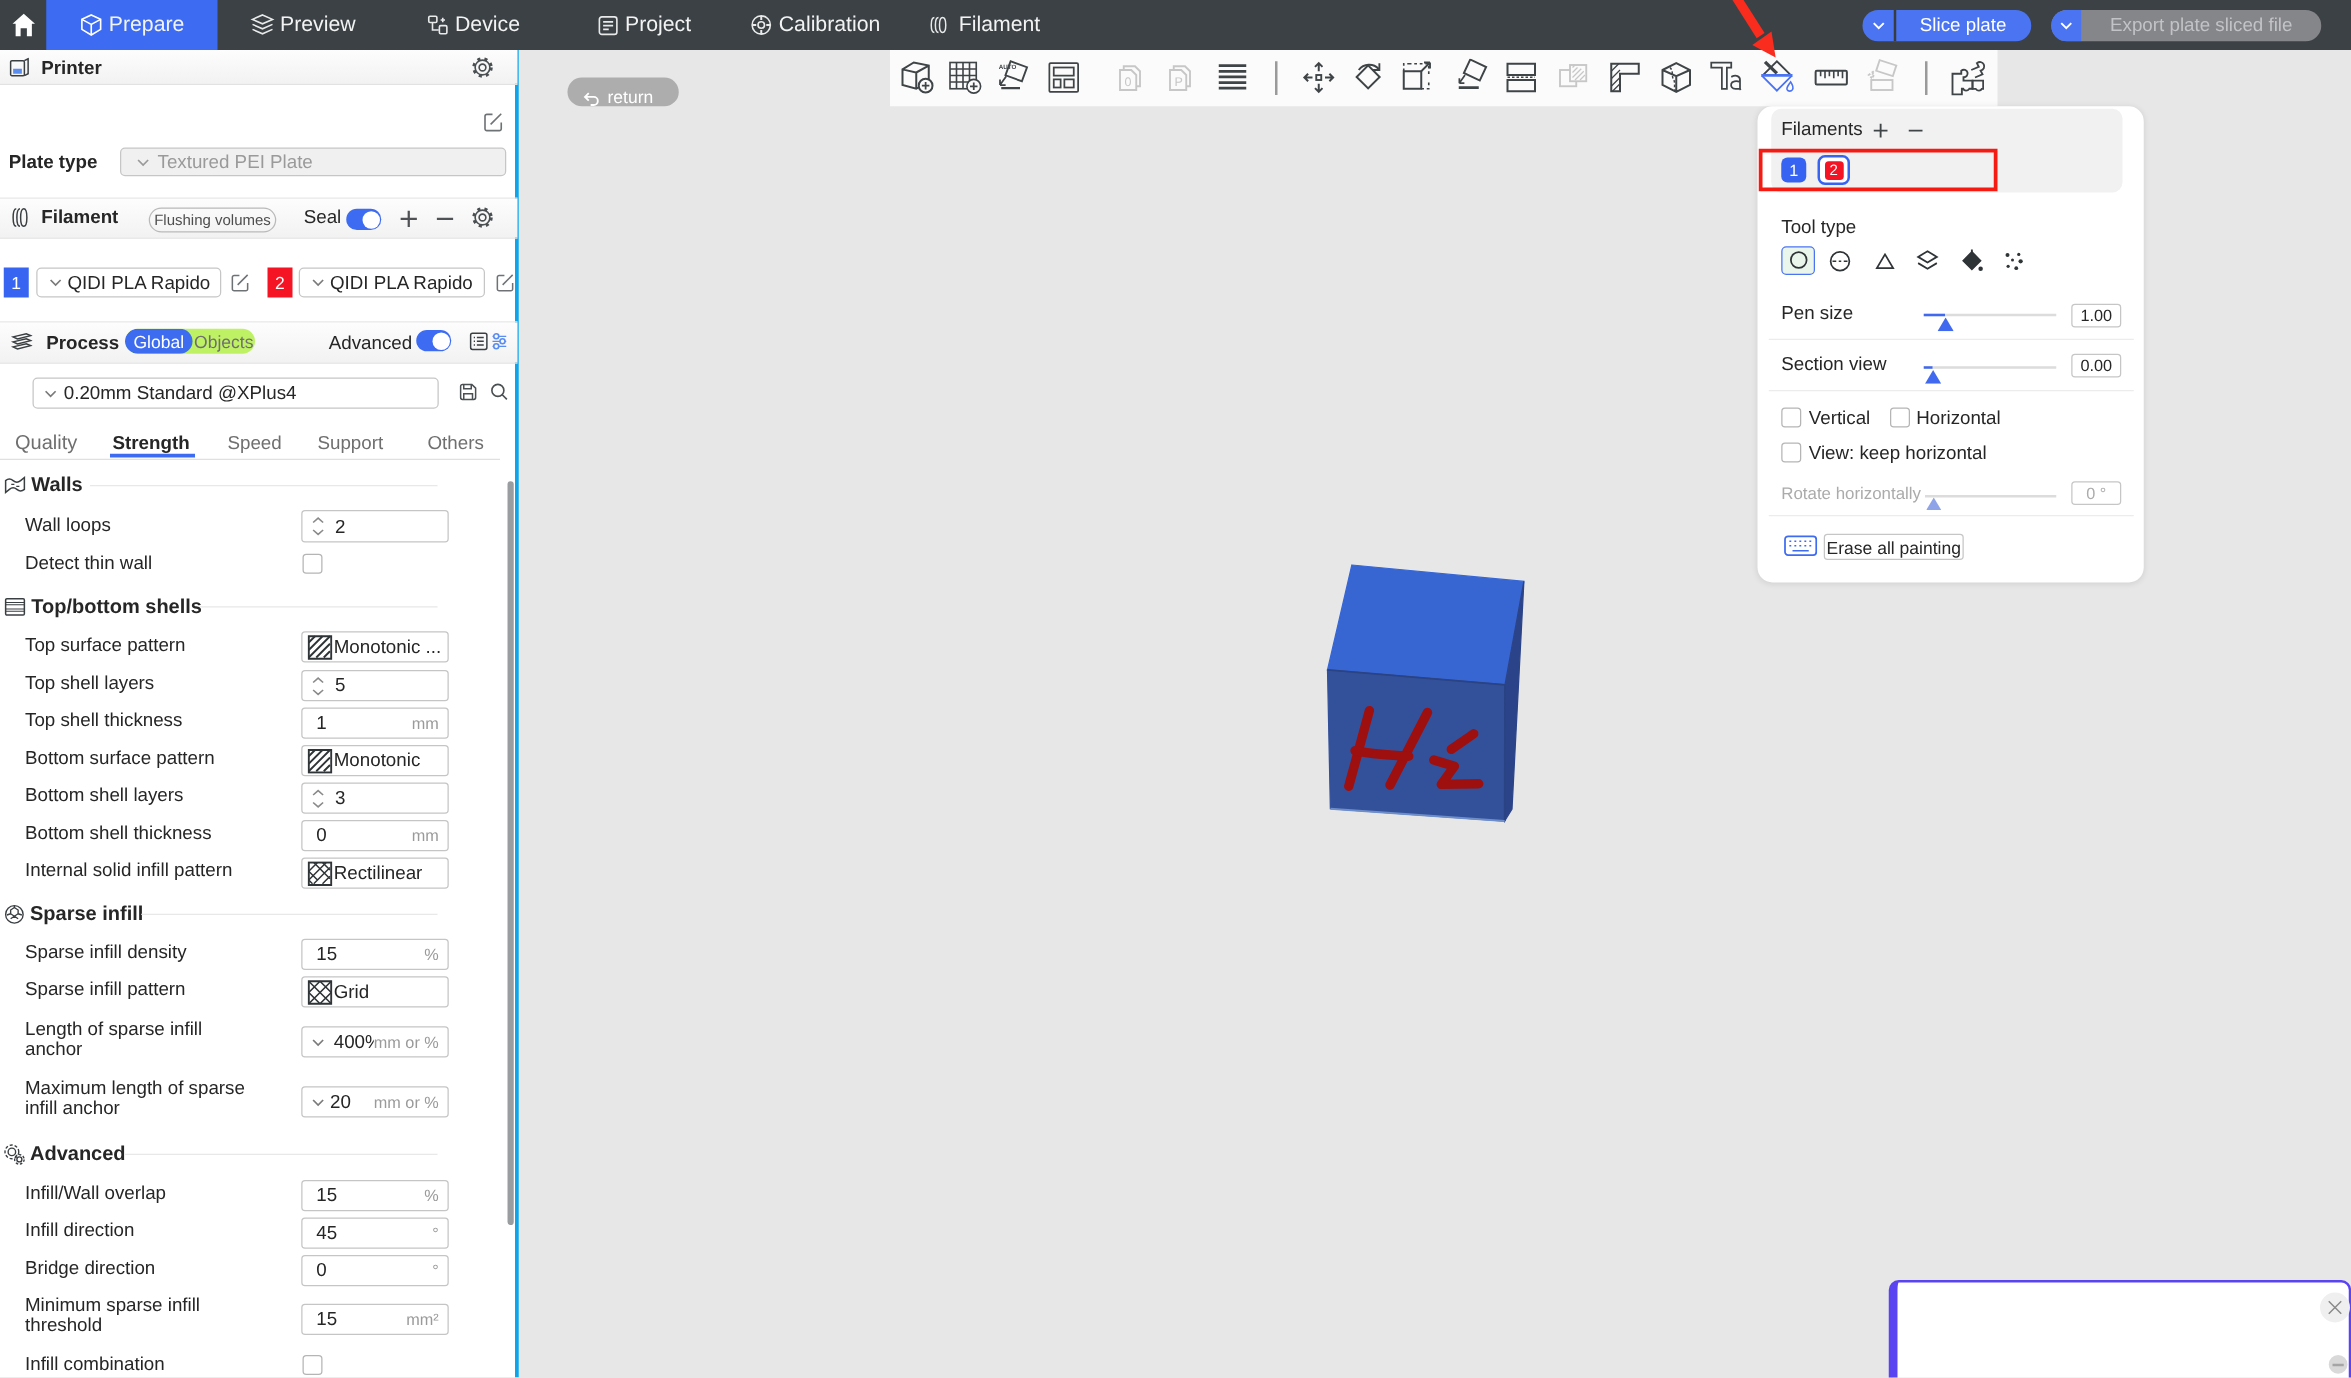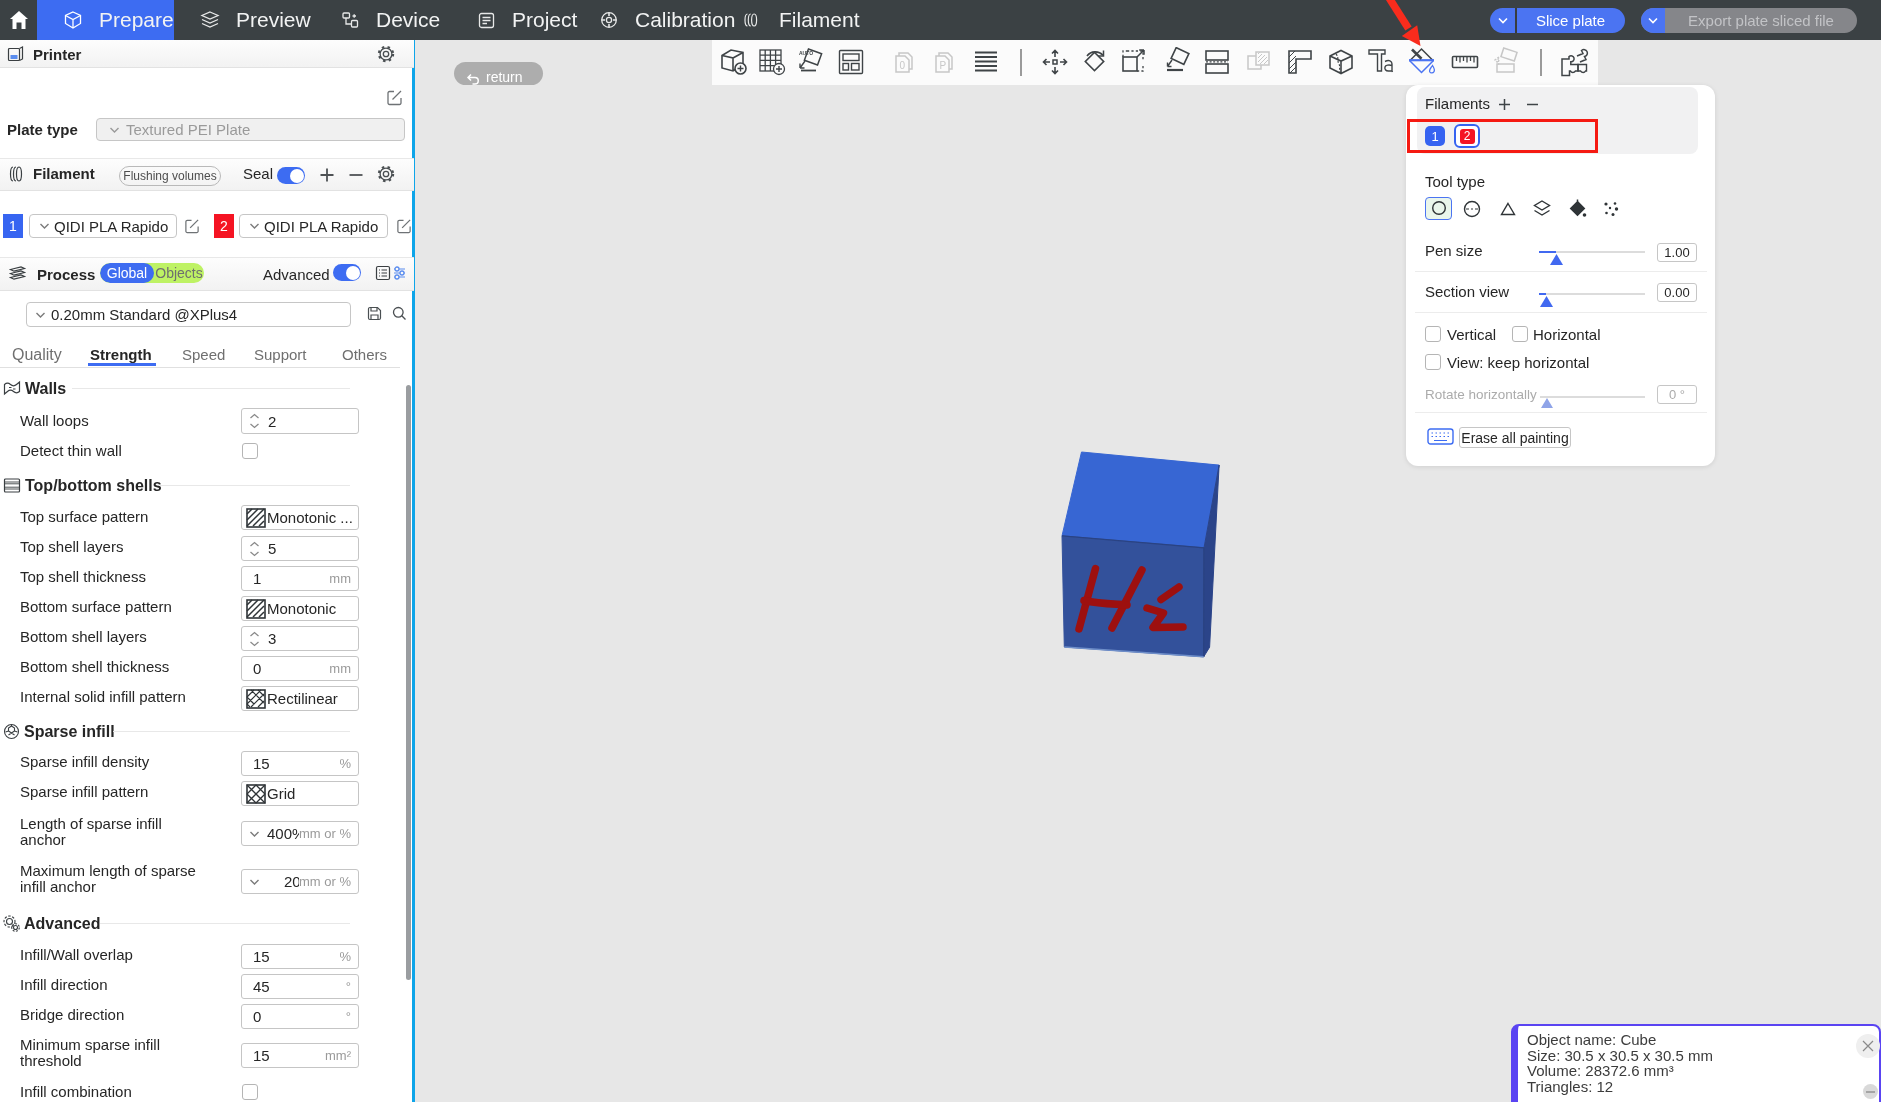--- a/index.html
+++ b/index.html
@@ -2,21 +2,21 @@
 <html><head>
 <meta charset="utf-8">
 <style>
 *{margin:0;padding:0;box-sizing:border-box}
 html,body{width:1881px;height:1102px;overflow:hidden}
 body{font-family:"Liberation Sans",sans-serif;background:#E7E7E7;position:relative}
 .abs{position:absolute}
 #root{position:absolute;left:0;top:0;width:1881px;height:1102px;overflow:hidden}
 
 #nav{position:absolute;left:0;top:0;width:1881px;height:40px;background:#3B4144}
-.navtab{position:absolute;top:0;height:40px;display:flex;align-items:center;gap:16px;color:#F2F3F3;font-size:21px}
+.navtab{position:absolute;top:0;height:40px;display:flex;align-items:center;gap:4px;color:#F2F3F3;font-size:17px}
 
 #lp{position:absolute;left:0;top:40px;width:415px;height:1062px;background:#fff;border-right:3px solid #0ea5e9}
 .sech{position:absolute;left:0;width:414px;background:linear-gradient(#FDFDFD,#F2F2F2);border-top:1px solid #E8E8E8;border-bottom:1px solid #E2E2E2}
 .combo{position:absolute;border:1px solid #C6C6C6;border-radius:4px;background:#fff;display:flex;align-items:center;font-size:15px;color:#262626;white-space:nowrap;overflow:hidden}
 .lbl{position:absolute;left:20px;font-size:15px;color:#262626;line-height:16px}
 .ctrl{position:absolute;left:241px;width:118px;height:25px;border:1px solid #C5C5C5;border-radius:3px;background:#fff;display:flex;align-items:center;font-size:15px;color:#262626;white-space:nowrap;overflow:hidden}
 .unit{position:absolute;right:7px;color:#9A9A9A;font-size:13px;background:#fff}
 .cb{position:absolute;left:242px;width:16px;height:16px;border:1px solid #B5B5B5;border-radius:3px;background:#fff}
 .shead{position:absolute;font-size:16px;font-weight:bold;color:#262626}
 .sline{position:absolute;height:1px;background:#E8E8E8}
@@ -309,21 +309,21 @@
             <path d="M1.5 2 L5.5 6 L9.5 2"></path>
           </svg>
         <span style="margin-left:7px">400%</span>
           <span class="unit">mm or %</span>
       </div>
       <div class="lbl" style="top:823px;width:190px">Maximum length of sparse infill anchor</div>
       <div class="ctrl" style="top:829px">
         <svg style="margin-left:7px" width="11" height="8" viewBox="0 0 11 8" fill="none" stroke="#7B7B7B" stroke-width="1.4">
             <path d="M1.5 2 L5.5 6 L9.5 2"></path>
           </svg>
-        <span style="margin-left:24px">20</span>
+        <span style="margin-left:4px">20</span>
           <span class="unit">mm or %</span>
       </div>
 
       <svg class="abs" style="left:3px;top:875px" width="17" height="17" viewBox="0 0 17 17" fill="none" stroke="#3A3F42" stroke-width="1.1">
           <circle cx="6.5" cy="6.5" r="3"></circle>
           <circle cx="6.5" cy="6.5" r="5.5" stroke-dasharray="2.4 1.6"></circle>
           <circle cx="12.5" cy="12.5" r="2"></circle>
           <circle cx="12.5" cy="12.5" r="3.8" stroke-dasharray="2 1.4"></circle>
         </svg>
       <div class="shead" style="left:24px;top:875px">Advanced</div>
@@ -558,21 +558,20 @@
       </svg>
     <div class="vbox" style="left:251px;top:300px;color:#ABABAB">0 °</div>
     <div class="sep" style="top:327px"></div>
     <svg class="abs" style="left:21px;top:343px" width="27" height="17" viewBox="0 0 27 17" fill="none" stroke="#3D6CF2" stroke-width="1.4">
         <rect x="1" y="1" width="25" height="15" rx="2.5"></rect>
         <path d="M4.5 5 L6 5 M8.5 5 L10 5 M12.5 5 L14 5 M16.5 5 L18 5 M20.5 5 L22 5 M4.5 8.5 L6 8.5 M8.5 8.5 L10 8.5 M12.5 8.5 L14 8.5 M16.5 8.5 L18 8.5 M20.5 8.5 L22 8.5 M7 12.5 L20 12.5" stroke-width="1.2"></path>
       </svg>
     <div class="abs" style="left:53px;top:342px;width:112px;height:21px;border:1px solid #C6C6C6;border-radius:3px;font-size:14px;color:#262626;display:flex;align-items:center;justify-content:center;background:#fff">Erase all painting</div>
   </div>
   <div id="infobox" class="abs" style="left:1511px;top:1024px;width:370px;height:90px;background:#fff;border:2px solid #5A44F2;border-left:7px solid #5A44F2;border-radius:8px">
-    <div class="abs" style="left:9px;top:6px;font-size:15px;color:#3C3C3C;line-height:15.7px">Object name: Cube<br>Size: 30.5 x 30.5 x 30.5 mm<br>Volume: 28372.6 mm³<br>Triangles: 12</div>
     <div class="abs" style="left:338px;top:8px;width:24px;height:24px;border-radius:12px;background:#EFEFEF"></div>
     <svg class="abs" style="left:344px;top:14px" width="12" height="12" viewBox="0 0 12 12" stroke="#8A8A8A" stroke-width="1.2">
         <path d="M1 1 L11 11 M11 1 L1 11"></path>
       </svg>
     <div class="abs" style="left:345px;top:58px;width:15px;height:15px;border-radius:8px;background:#D9D9D9"></div>
     <div class="abs" style="left:348px;top:64.5px;width:9px;height:2px;background:#A5A5A5"></div>
   </div>
 </div>
 
 </body></html>

